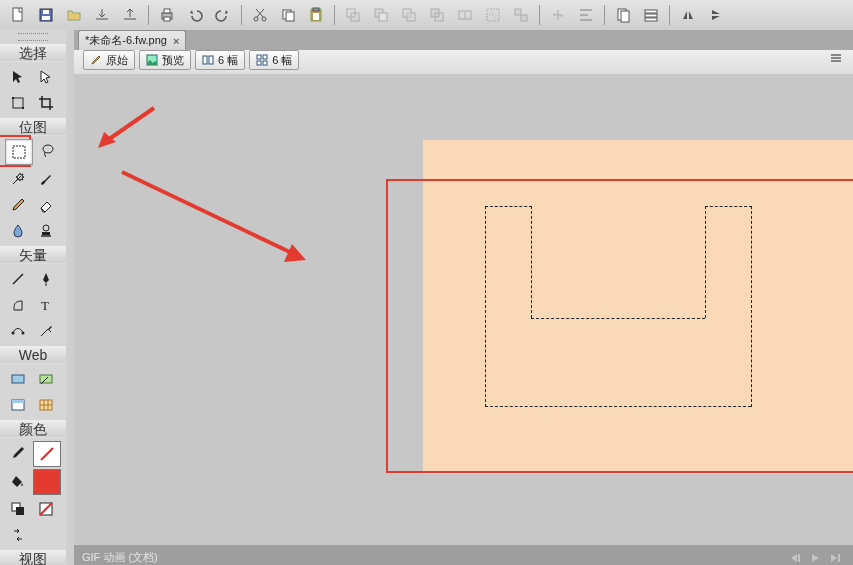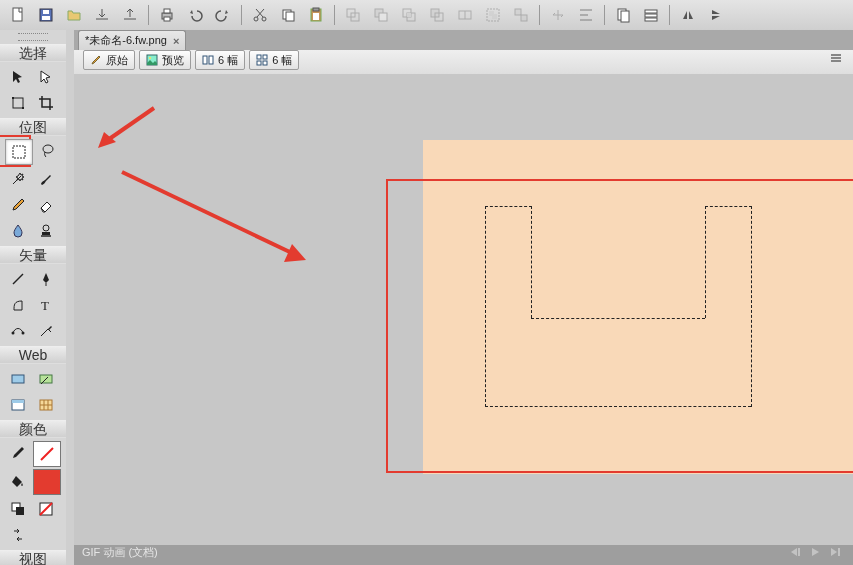--- a/index.html
+++ b/index.html
@@ -31,21 +31,21 @@
 .viewbar .sp{flex:1}
 .viewbar .menuico{width:16px;height:16px;display:flex;align-items:center;justify-content:center;color:#666}
 
 .canvas-wrap{position:absolute;left:74px;right:0;top:74px;bottom:20px;background:#c7c7c7;overflow:hidden}
 .artboard{position:absolute;left:349px;top:66px;width:450px;height:334px;background:#f9d9b8}
 .red-rect{position:absolute;left:312px;top:105px;width:476px;height:290px;border:2px solid #e33b2f}
 .marquee{position:absolute;border:1px dashed #222}
 
 .arrow{position:absolute;pointer-events:none}
 
-.status{position:absolute;left:74px;right:0;bottom:0;height:20px;background:#9e9e9e;color:#e5e5e5;font-size:11px;display:flex;align-items:flex-start;padding:0 8px}
+.status{position:absolute;left:74px;right:0;bottom:0;height:20px;background:#9e9e9e;color:#e5e5e5;font-size:11px;display:flex;align-items:flex-end;padding:0 8px}
 .status .sp{flex:1}
 .play{width:14px;height:14px;margin:0 3px;opacity:.6}
 </style>
 </head>
 <body>
 
 <div class="main-tb">
   <div class="tb-btn">
       <svg viewBox="0 0 16 16">
         <rect x="3" y="1" width="9" height="13" fill="#fff" stroke="#555"></rect>

